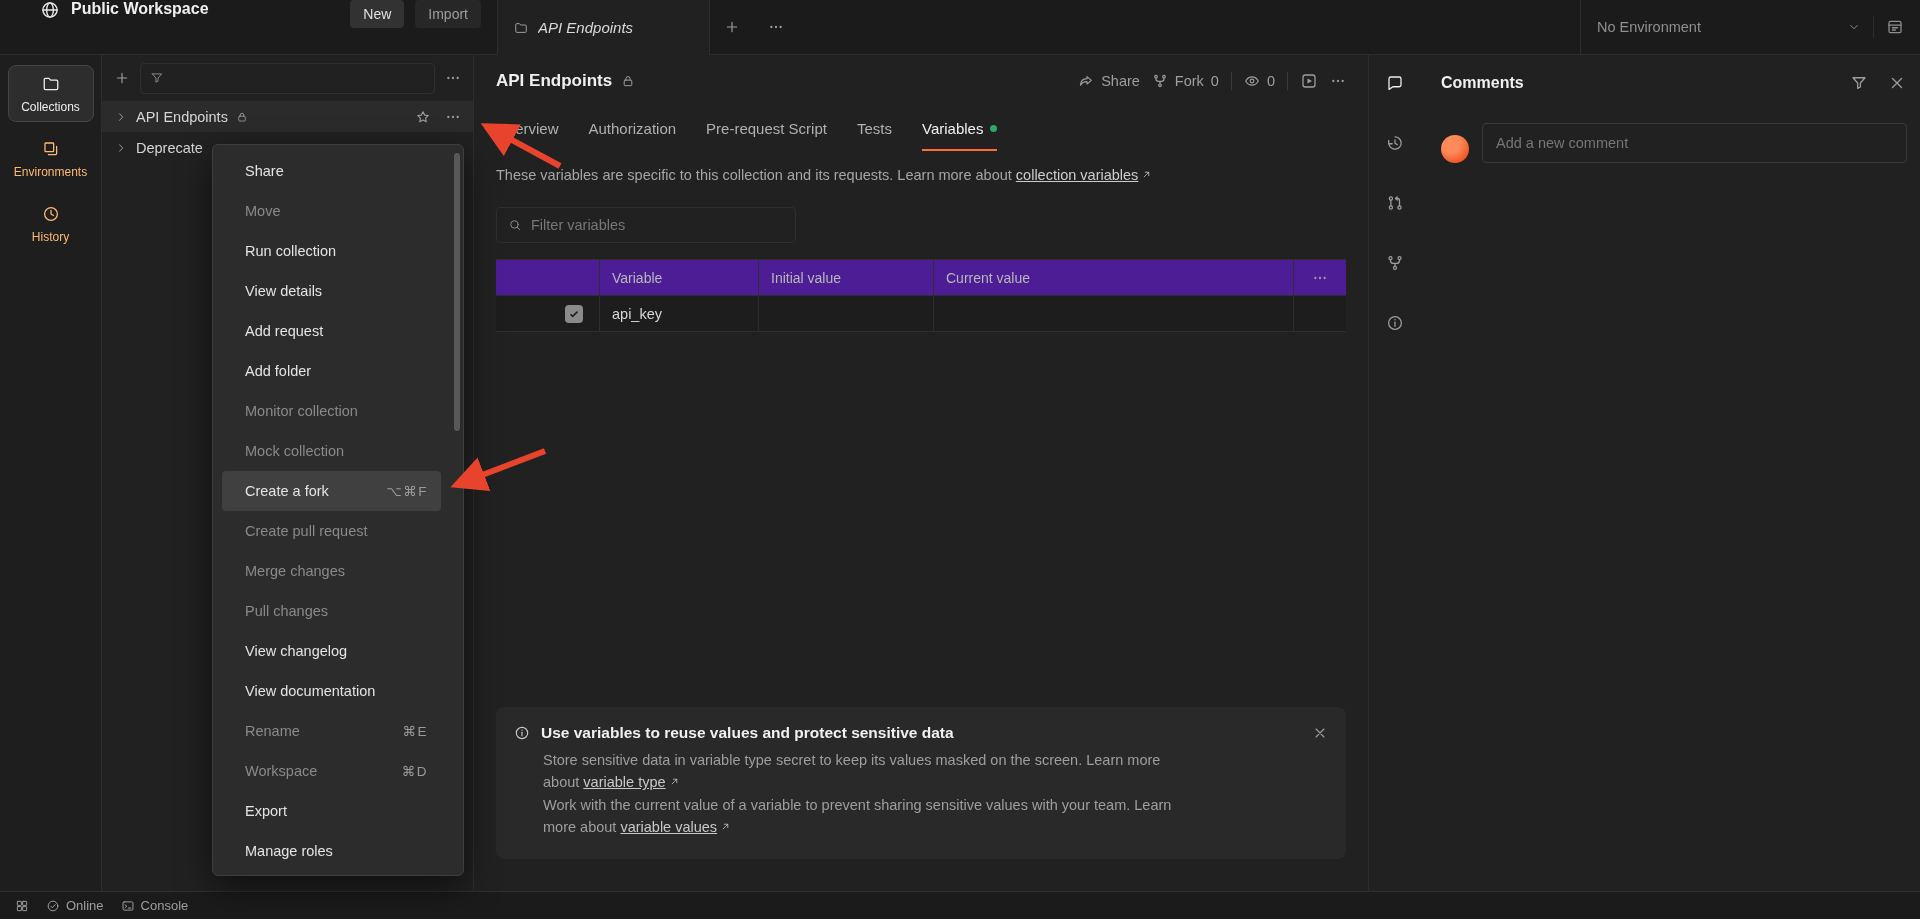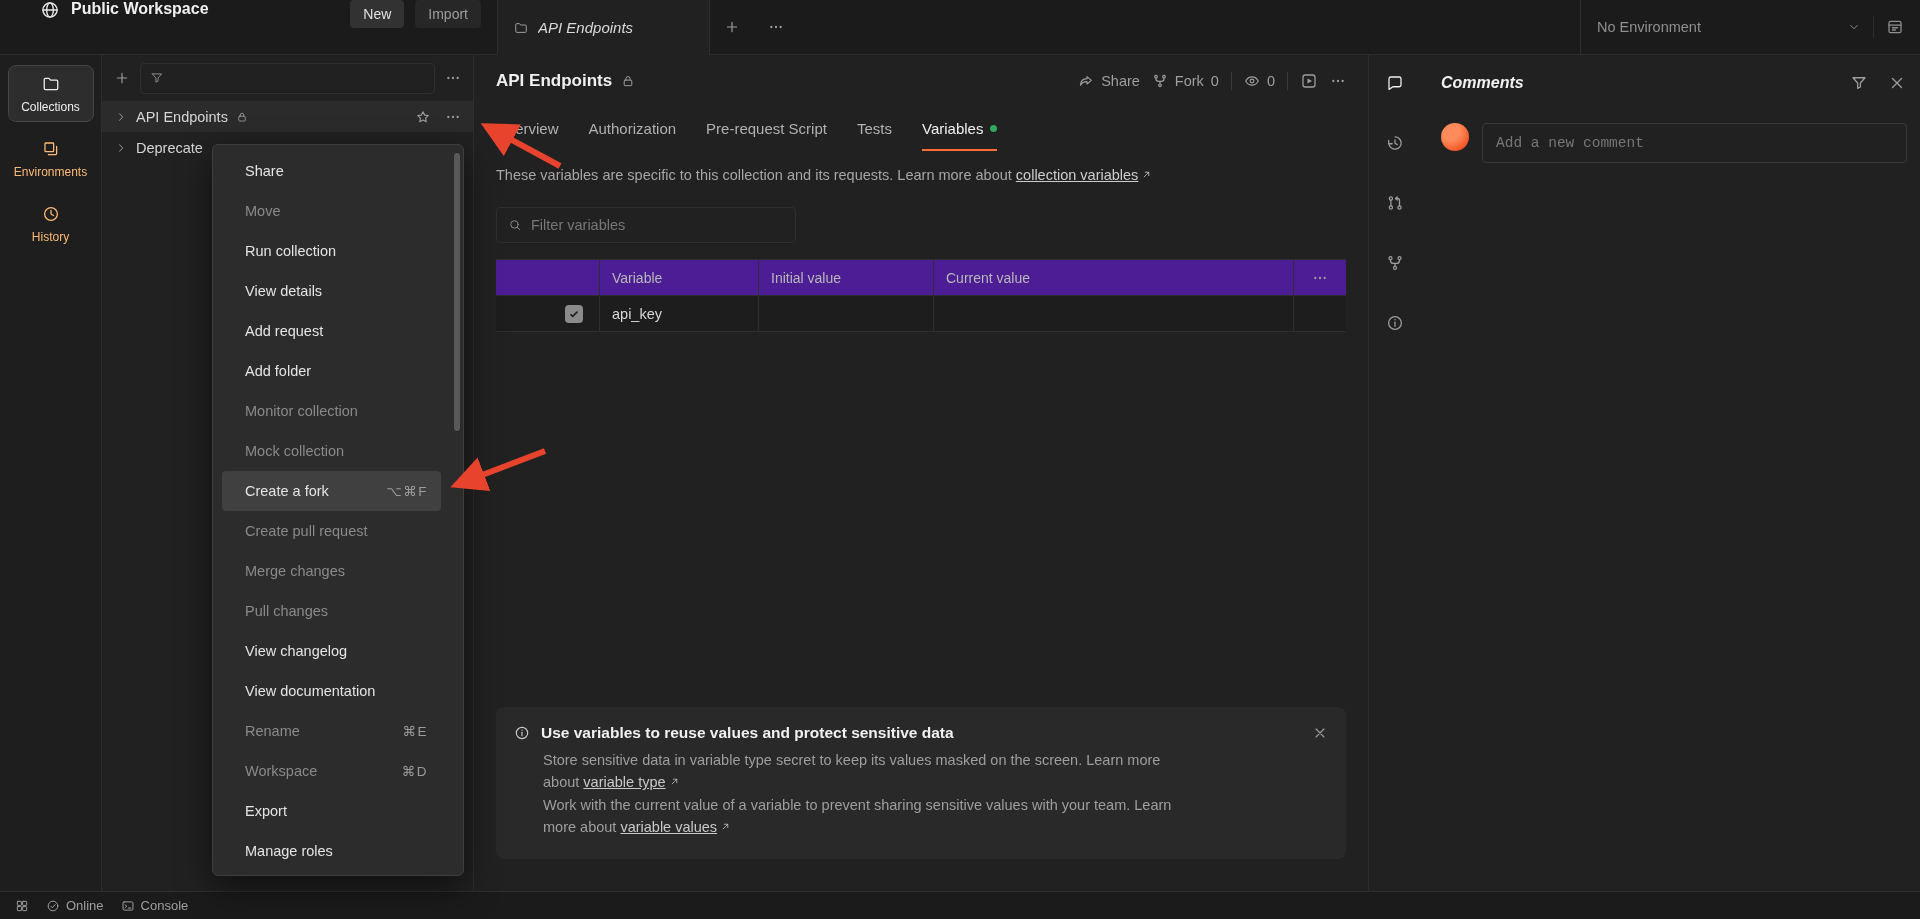--- a/index.html
+++ b/index.html
@@ -109,24 +109,24 @@
   .banner-title { font-size:15.5px; font-weight:bold; color:#f0f0f0; flex:1; }
   .banner-info { color:#c9c9c9; margin-top:1px; }
   .banner-close { color:#9e9e9e; cursor:pointer; margin-top:1px; }
   .banner-body { margin:7px 0 0 29px; color:#9e9e9e; font-size:14.5px; line-height:1.55; max-width:640px; }
   .banner-body .tlink { color:#c9c9c9; }
 
   
   .rr-item { height:36px; width:36px; margin-bottom:24px; display:flex; align-items:center; justify-content:center;
              color:#9e9e9e; cursor:pointer; border-radius:4px; }
   .rr-item.active { color:#f0f0f0; }
-  .cm-header { height:56px; display:flex; align-items:center; padding:0 14px 0 20px;font-style:italic; }
+  .cm-header { height:56px; display:flex; align-items:center; padding:0 14px 0 20px; }
   .cm-title { font-weight:bold; font-size:16px; color:#f0f0f0; }
   .cm-actions { margin-left:auto; display:flex; align-items:center; gap:20px; color:#9e9e9e; }
-  .cm-body { display:flex; align-items:flex-start; gap:13px; padding:12px 13px 16px 20px;font-family:Liberation Mono, monospace; }
+  .cm-body { display:flex; align-items:flex-end; gap:13px; padding:12px 13px 16px 20px; }
   .avatar { width:28px; height:28px; border-radius:50%; flex:0 0 28px;
             background:radial-gradient(circle at 35% 30%, #ff8a5c 0 35%, #f0511e 80%); }
   .cm-input { flex:1; height:40px; background:transparent; border:1px solid #3a3a3a; border-radius:4px;
               color:#e8e8e8; padding:0 13px; font-family:inherit; font-size:14.5px; outline:none; }
   .cm-input::placeholder { color:#767676; }
 
   
   .statusbar { position:absolute; left:0; right:0; bottom:0; height:28px; background:#1b1b1b; border-top:1px solid #2e2e2e;
                display:flex; align-items:center; gap:7px; padding:0 10px; color:#9e9e9e; font-size:13px; }
   .sb-item { display:flex; align-items:center; gap:6px; cursor:pointer; padding:0 5px; }

